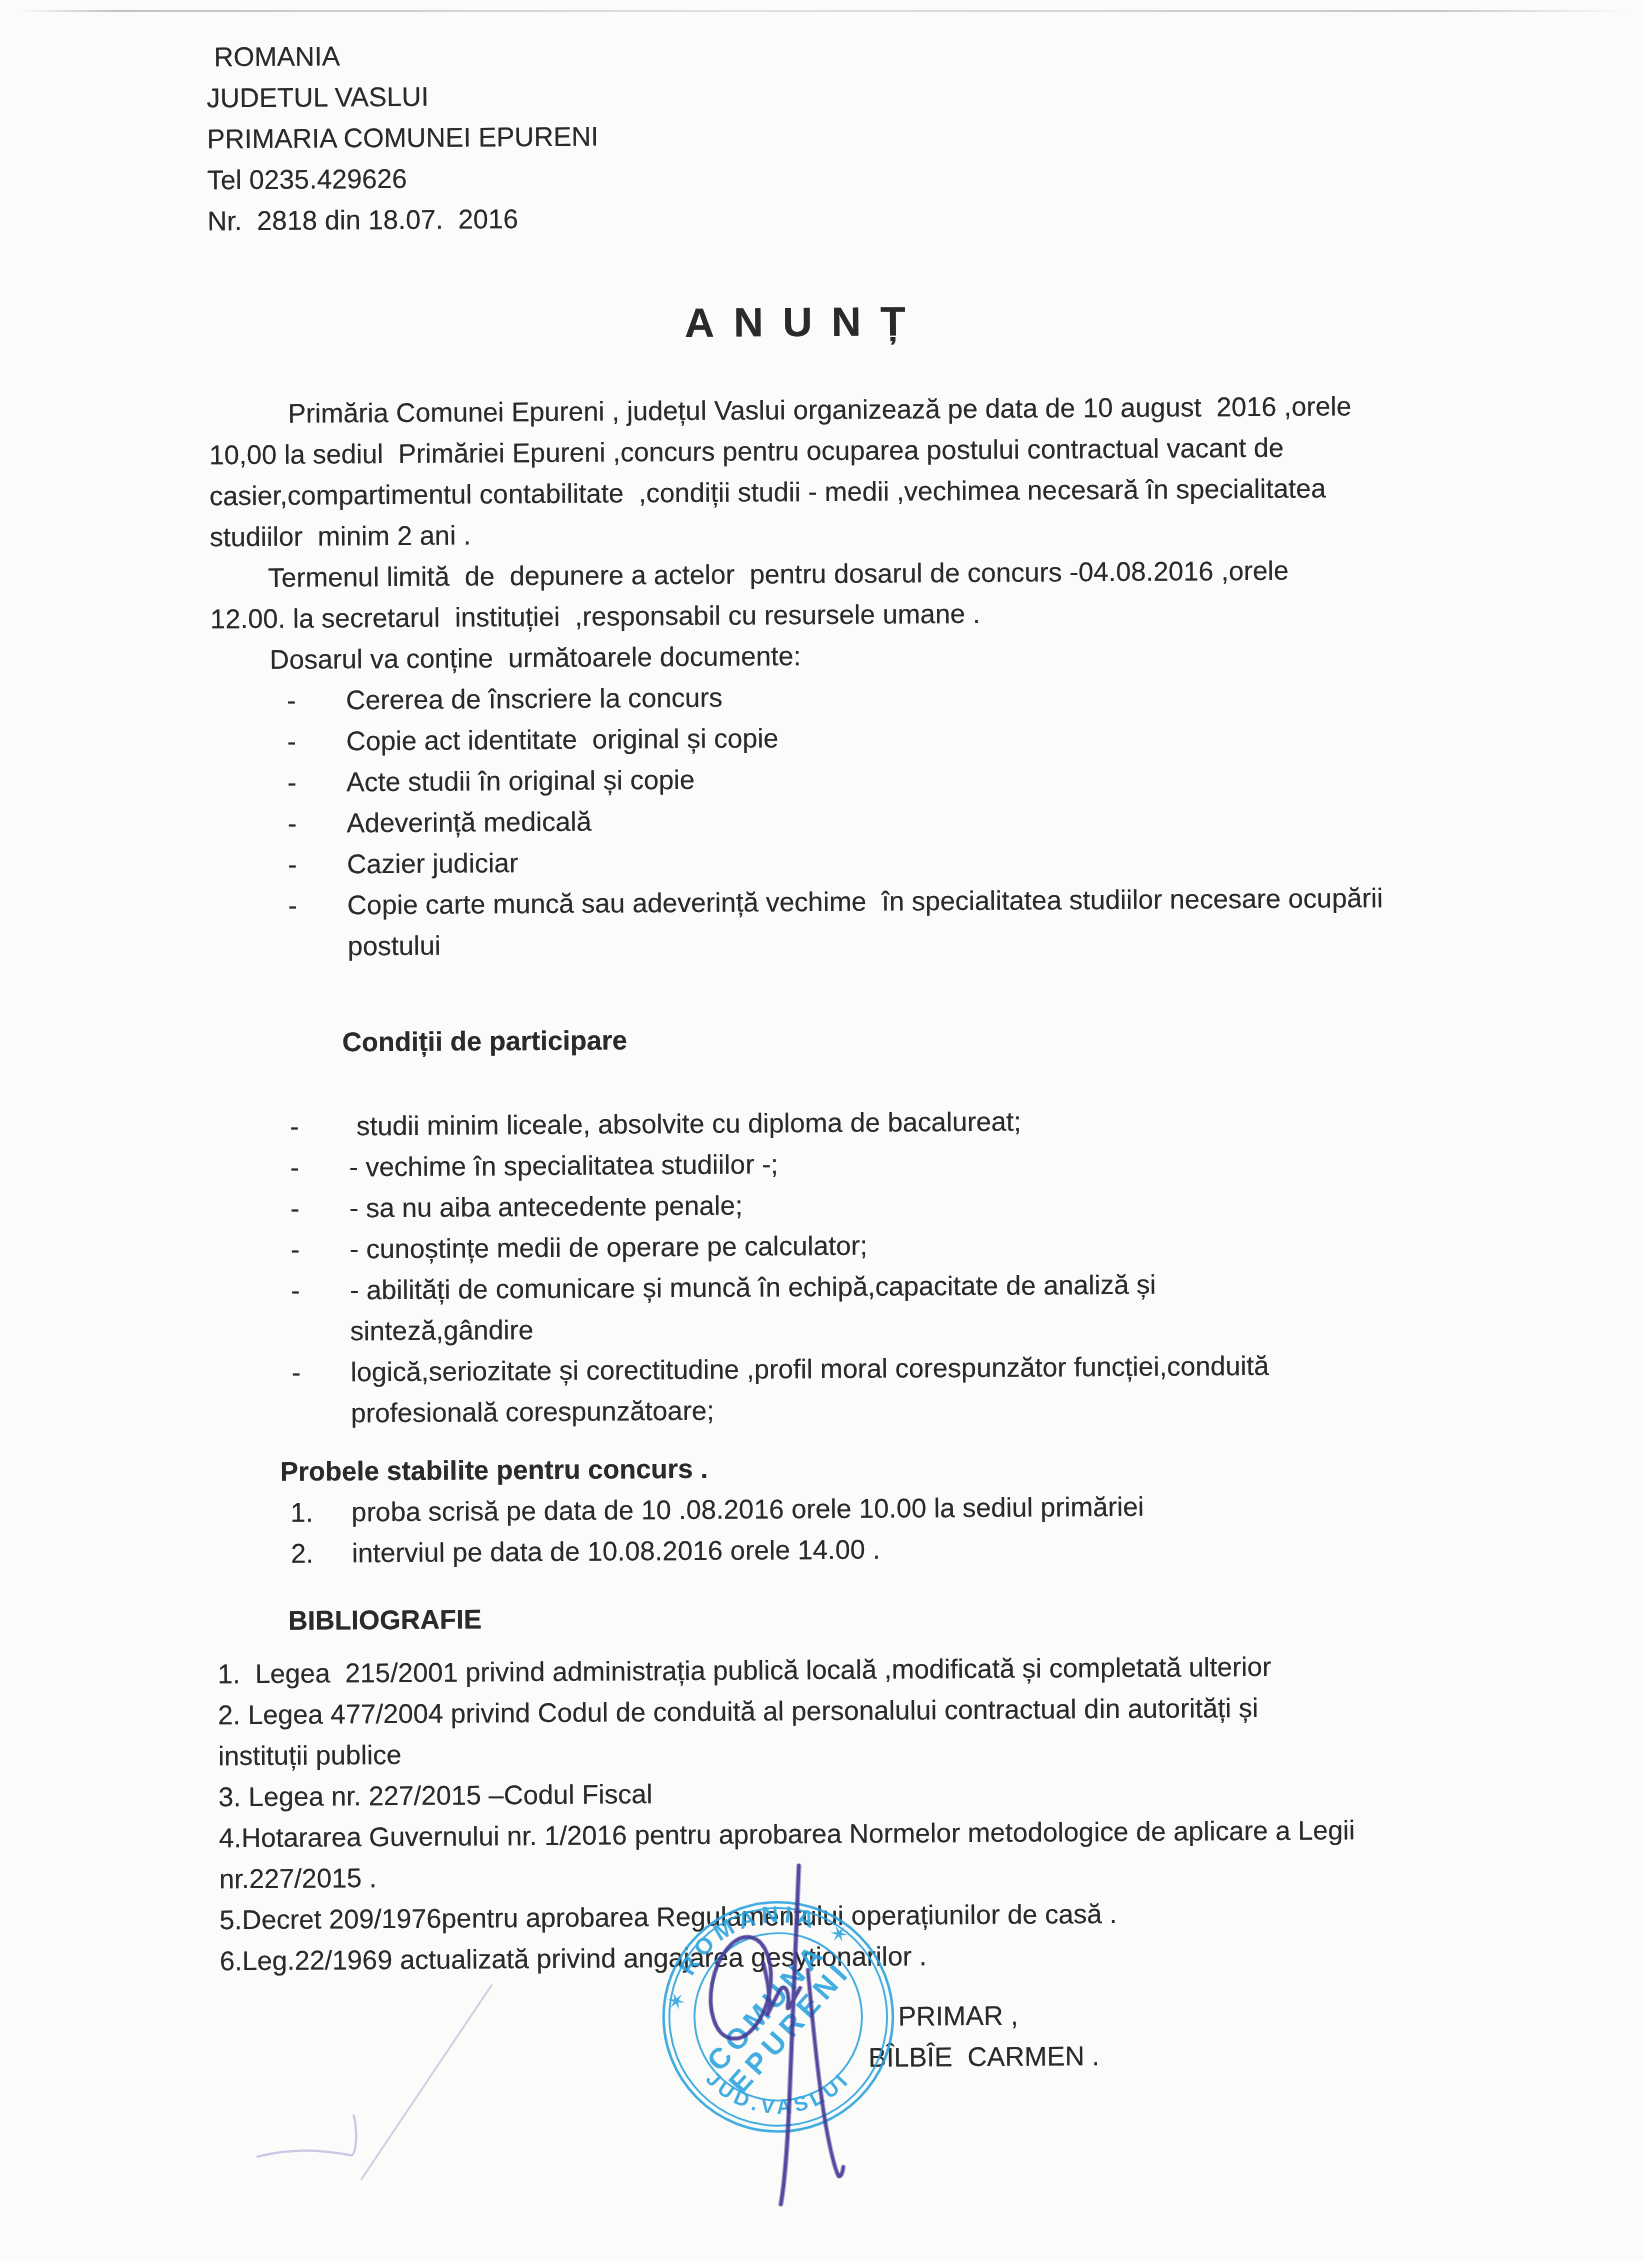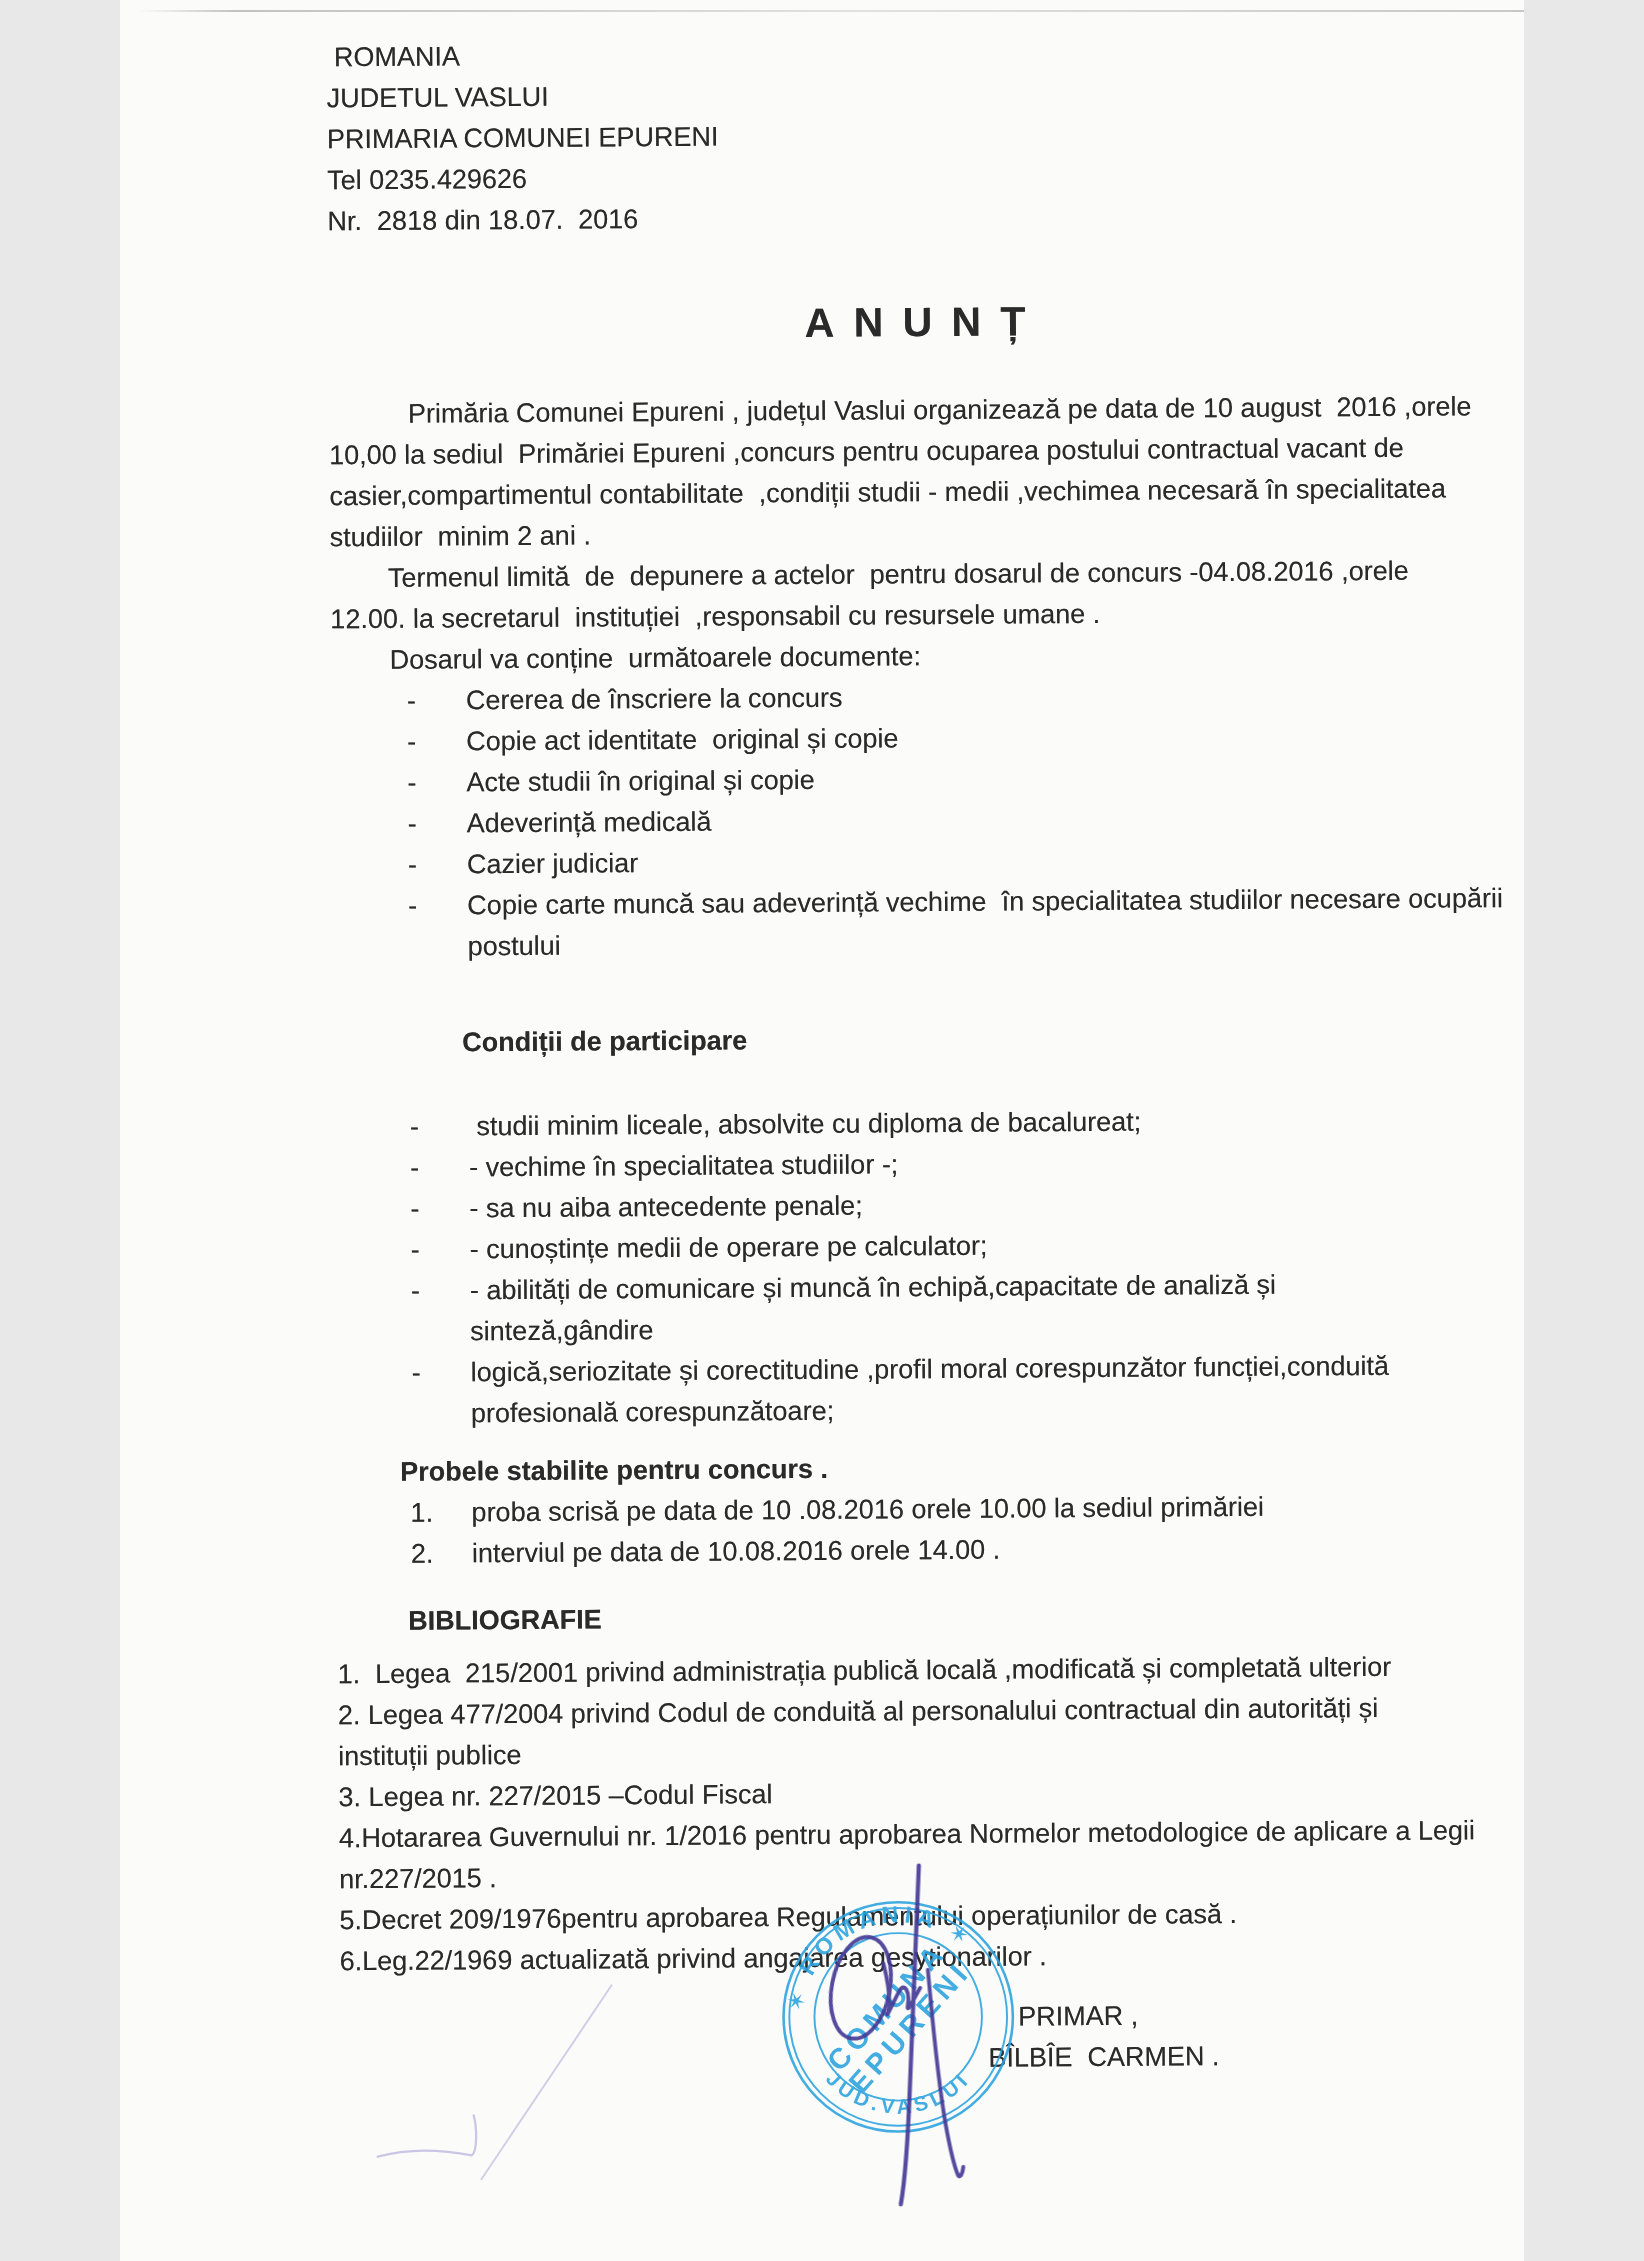--- a/index.html
+++ b/index.html
@@ -1,17 +1,17 @@
 <!DOCTYPE html>
 <html style="font-size:10.3px"><head>
 <meta charset="utf-8">
 <style>
   html,body{margin:0;padding:0;background:#e8e8e8;}
   .page{
-    position:relative;width:1404px;height:2261px;margin:0 auto;
+    position:relative;width:1644px;height:2261px;margin:0 auto;
     background:#fbfbfa;overflow:hidden;
     font-family:"Liberation Sans","DejaVu Sans",sans-serif;
     color:#2b2a2a;
   }
   .scanline{
     position:absolute;left:18px;top:9.7px;width:1611px;height:1.9px;border-radius:1.3px;
     background:linear-gradient(90deg,rgba(130,130,130,0) 0%,rgba(115,115,115,.42) 6%,
       rgba(150,150,150,.25) 45%,rgba(120,120,120,.40) 88%,rgba(130,130,130,0) 100%);
   }
   .content{

